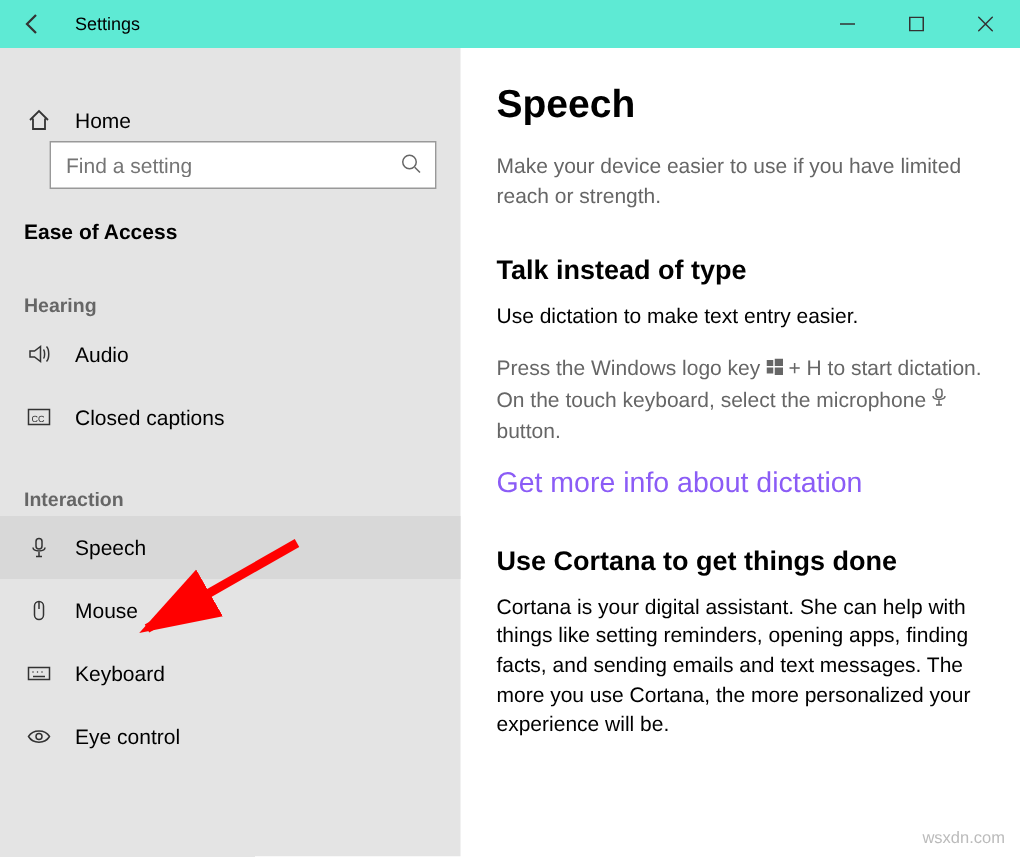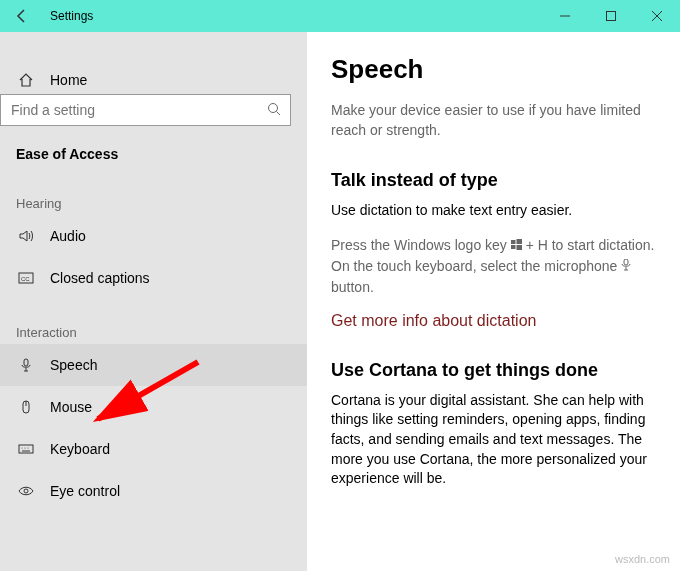--- a/index.html
+++ b/index.html
@@ -7,34 +7,34 @@
   .titlebar { height: 32px; display: flex; align-items: center; background: #5eead4; }
   .back-btn { width: 44px; height: 32px; display:flex; align-items:center; justify-content:center; cursor:pointer; }
   .title { font-size: 12px; margin-left: 6px; }
   .win-ctrls { margin-left: auto; display: flex; }
   .win-btn { width: 46px; height: 32px; display:flex; align-items:center; justify-content:center; font-size:12px; color:#333; }
   .content { display: flex; height: calc(571px - 32px); }
   .sidebar { width: 307px; background: #e4e4e4; display:flex; flex-direction:column; }
   .home-row { display:flex; align-items:flex-end; height:42px; padding-left:16px; font-size:14px; cursor:pointer; margin-top:14px;}
   .home-row .icon, .nav-item .icon { width: 20px; display:flex; justify-content:center; font-size:14px; color:#333; }
   .home-row span.label, .nav-item span.label { margin-left: 14px; }
-  .search-wrap { margin: 6px 16px 6px 0; position: relative; }
+  .search-wrap { margin: 6px 16px 6px 33px; position: relative; }
   .search { width: 100%; height: 32px; border: 1px solid #999; background:#fff; padding: 0 34px 0 10px; font-size: 14px; outline:none; }
   .search-icon { position:absolute; right:10px; top:8px; color:#666; font-size:14px; }
   .cat-title { font-weight:600; font-size:14px; padding: 14px 16px 8px 16px; }
-  .group-label { color:#666; font-size:13px; padding: 26px 16px 4px 16px; }
+  .group-label { color:#666; font-size:13px; padding: 26px 16px 4px 16px; font-weight: bold; }
   .nav-item { display:flex; align-items:center; height:42px; padding-left:16px; font-size:14px; cursor:pointer; }
   .nav-item.selected { background: #d8d8d8; }
   .main { flex:1; padding: 22px 24px 0 24px; overflow:hidden; }
   .h1 { font-size: 26px; font-weight:600; margin-bottom: 16px; }
   .desc { color:#666; font-size:14px; line-height:1.4; margin-bottom: 30px; }
   .h2 { font-size: 18px; font-weight:600; margin-bottom: 10px; }
   .body { font-size:14px; line-height:1.4; margin-bottom: 14px; }
   .muted { color:#666; font-size:14px; line-height:1.5; margin-bottom: 14px; }
-  .link { color:#7f1d1d; font-size:16px; cursor:pointer; display:inline-block; margin-bottom: 30px; }
+  .link { color:#8b5cf6; font-size:19px; cursor:pointer; display:inline-block; margin-bottom: 30px; }
   .winkey { display:inline-block; font-size:12px; }
   .mic-inline { display:inline-block; }
   .arrow { position:absolute; left:88px; top:357px; pointer-events:none; }
   .watermark { position:absolute; right:10px; bottom:6px; font-size:11px; color:#bbb; }
 </style>
 </head>
 <body>
 
 <div class="titlebar">
   <div class="back-btn">

